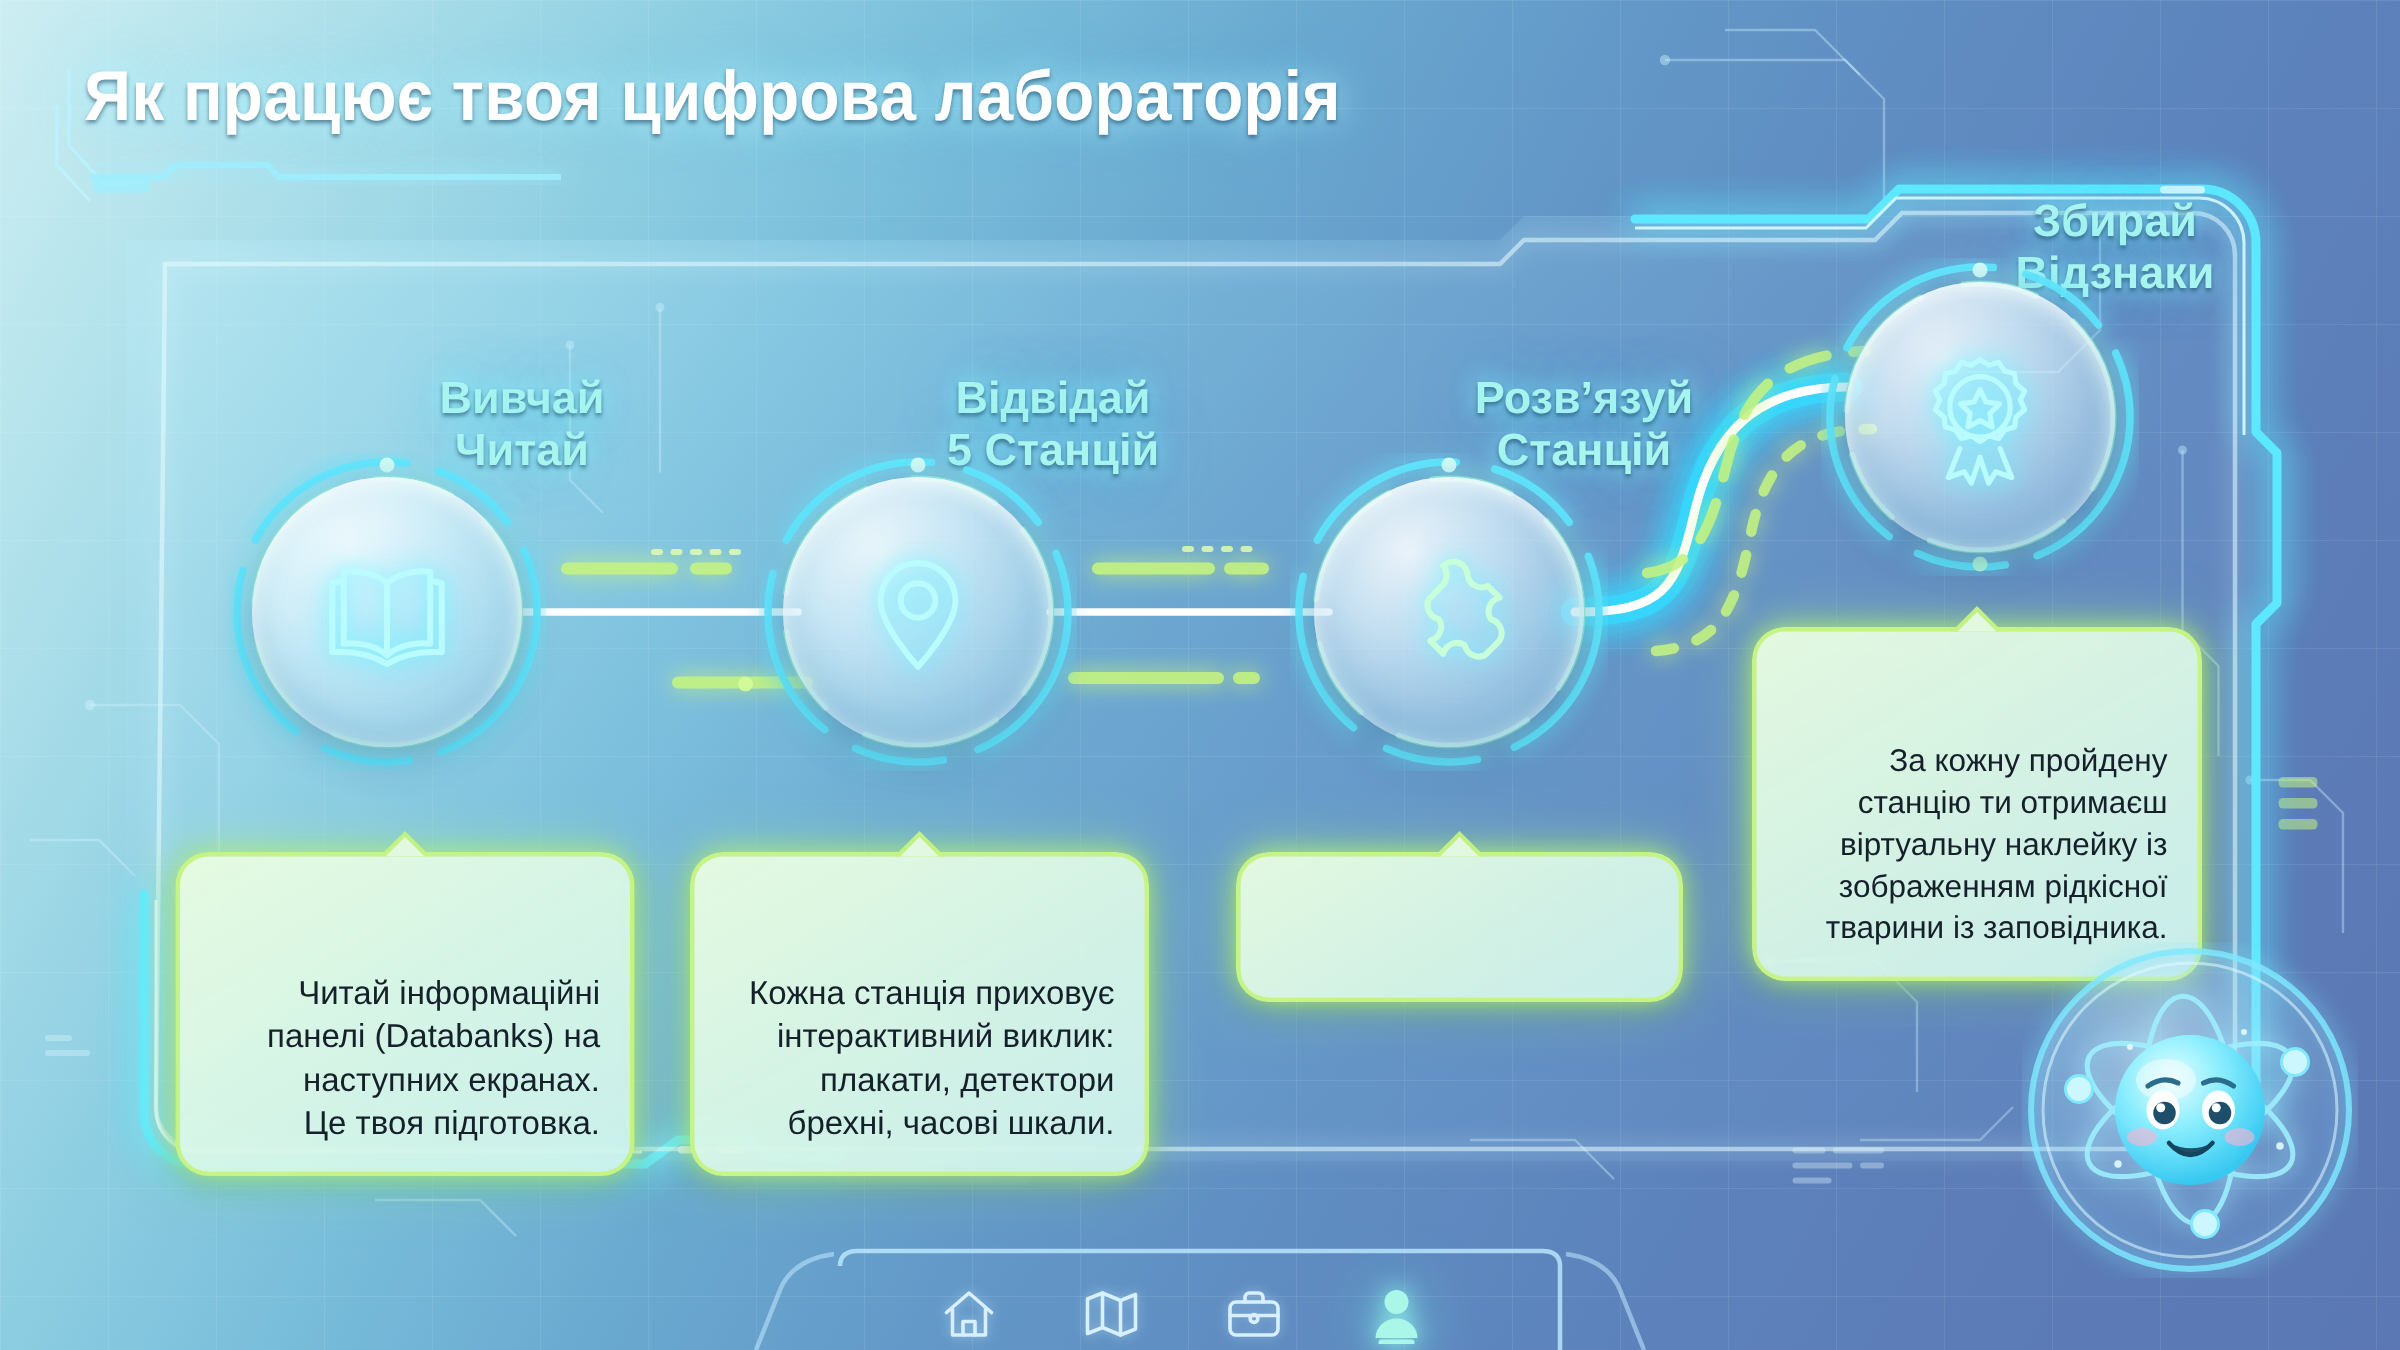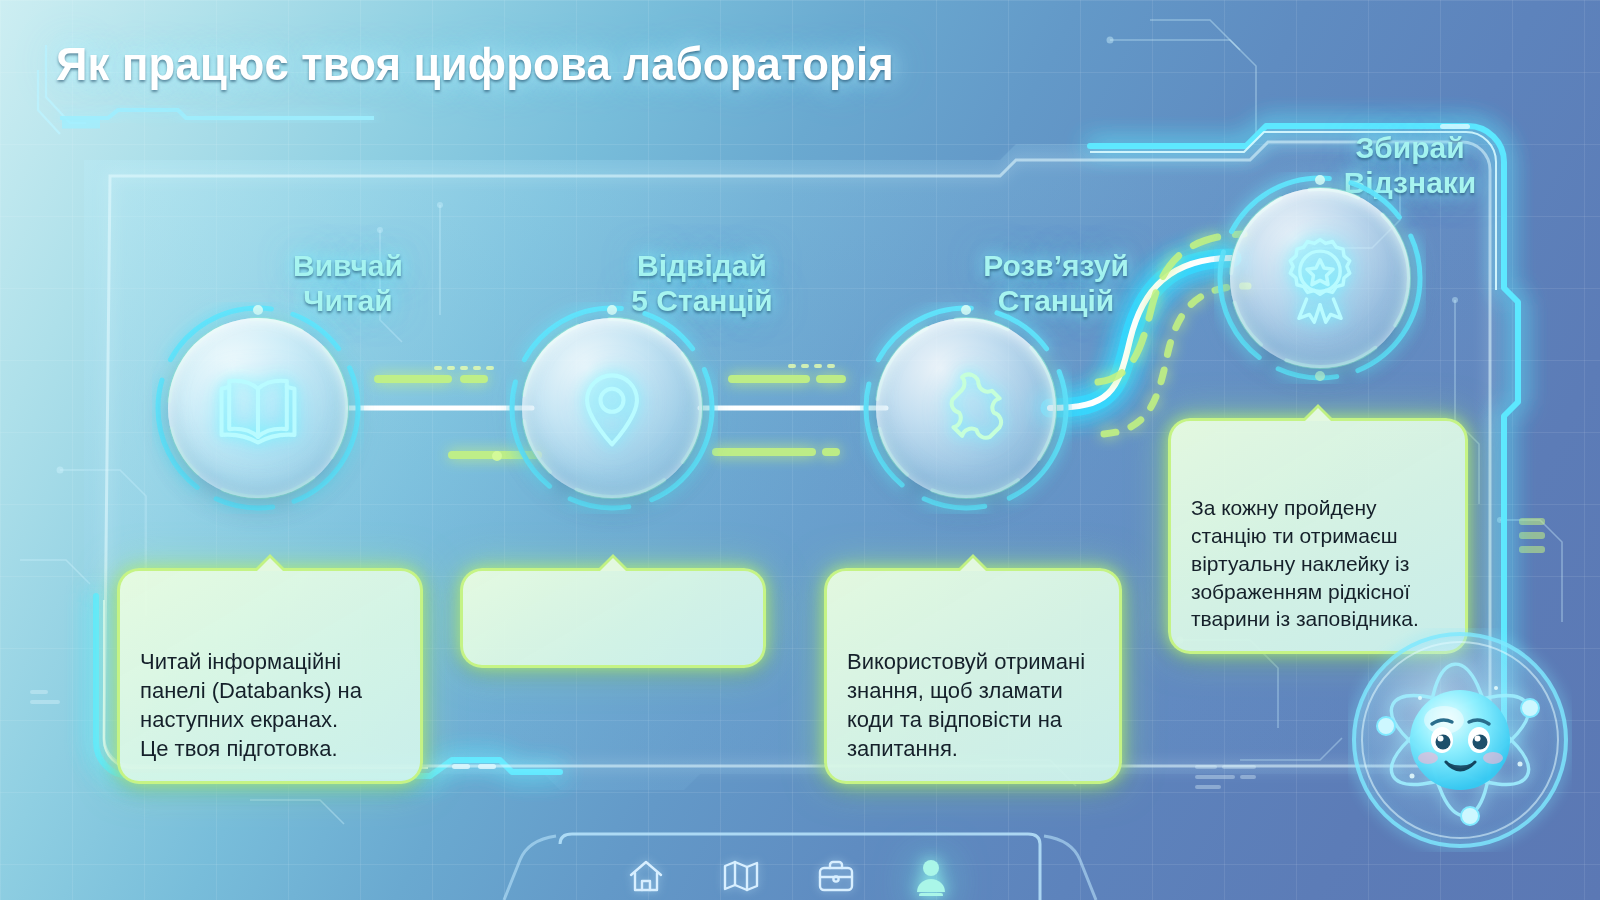--- a/index.html
+++ b/index.html
@@ -108,21 +108,21 @@
   .bubble {
     position: absolute;
     border-radius: 22px;
     padding: 18px 20px;
     background:
       linear-gradient(150deg, rgba(232,252,224,.96) 0%, rgba(216,246,230,.95) 55%, rgba(205,242,236,.95) 100%);
     border: 3px solid rgba(196,243,129,.95);
     color: #15202a;
     font-size: 22px;
     line-height: 1.32;
-    text-align: left;
+    text-align: right;
     box-shadow:
       0 0 16px rgba(186,246,120,.85),
       0 0 38px rgba(170,240,140,.55),
       0 6px 18px rgba(20,60,95,.3);
     white-space: pre-line;
   }
   .bubble .tail {
     position: absolute;
     top: -17px; left: 50%;
     margin-left: -17px;
@@ -362,20 +362,24 @@
       <div class="glass"></div>
       <div class="glyph">
         <svg viewBox="0 0 100 100" fill="none" stroke="#b9fbff" stroke-width="4.2" stroke-linecap="round" stroke-linejoin="round">
           <path d="M50 88 C50 88 76 60 76 42 A26 26 0 1 0 24 42 C24 60 50 88 50 88 Z"></path>
           <circle cx="50" cy="42" r="12"></circle>
         </svg>
       </div>
     </div>
     <div class="bubble" style="left:-152px; top:354px; width:306px;">
       <span class="tail"><i></i></span>
+      <span>Кожна станція приховує
+інтерактивний виклик:
+плакати, детектори
+брехні, часові шкали.</span>
     </div>
   </div>
 
   <div class="step" style="left:966px; top:214px;">
     <div class="step-label" style="top:-10px;">Розв’язуй
 Станцій</div>
     <div class="node" style="left:-90px; top:104px;">
       <svg class="ring" viewBox="0 0 212 212">
         <g fill="none" stroke-linecap="round" filter="url(#fglow)">
           <circle cx="106" cy="106" r="100" stroke="#5ce8ff" stroke-width="5" stroke-dasharray="112 26 62 26 112 26" opacity=".95"></circle>
@@ -389,24 +393,20 @@
           <path d="M46 18 a10 10 0 0 1 17 7 a10 10 0 0 0 14 7 l8 8
                    a10 10 0 0 0 -6 15 a10 10 0 0 1 6 15 l-10 10
                    a10 10 0 0 1 -14 -7 a10 10 0 0 0 -15 6 l-9 -9
                    a10 10 0 0 0 6 -15 a10 10 0 0 1 -7 -14 l10 -10
                    a10 10 0 0 0 0 -13 Z"></path>
         </svg>
       </div>
     </div>
     <div class="bubble" style="left:-142px; top:354px; width:298px;">
       <span class="tail"><i></i></span>
-      <span>Використовуй отримані
-знання, щоб зламати
-коди та відповісти на
-запитання.</span>
     </div>
   </div>
 
   <div class="step" style="left:1320px; top:88px;">
     <div class="step-label" style="top:-2px;">Збирай
 Відзнаки</div>
     <div class="node" style="left:-90px; top:100px;">
       <svg class="ring" viewBox="0 0 212 212">
         <g fill="none" stroke-linecap="round" filter="url(#fglow)">
           <circle cx="106" cy="106" r="100" stroke="#5ce8ff" stroke-width="5" stroke-dasharray="118 22 60 22 118 22" opacity=".95"></circle>

